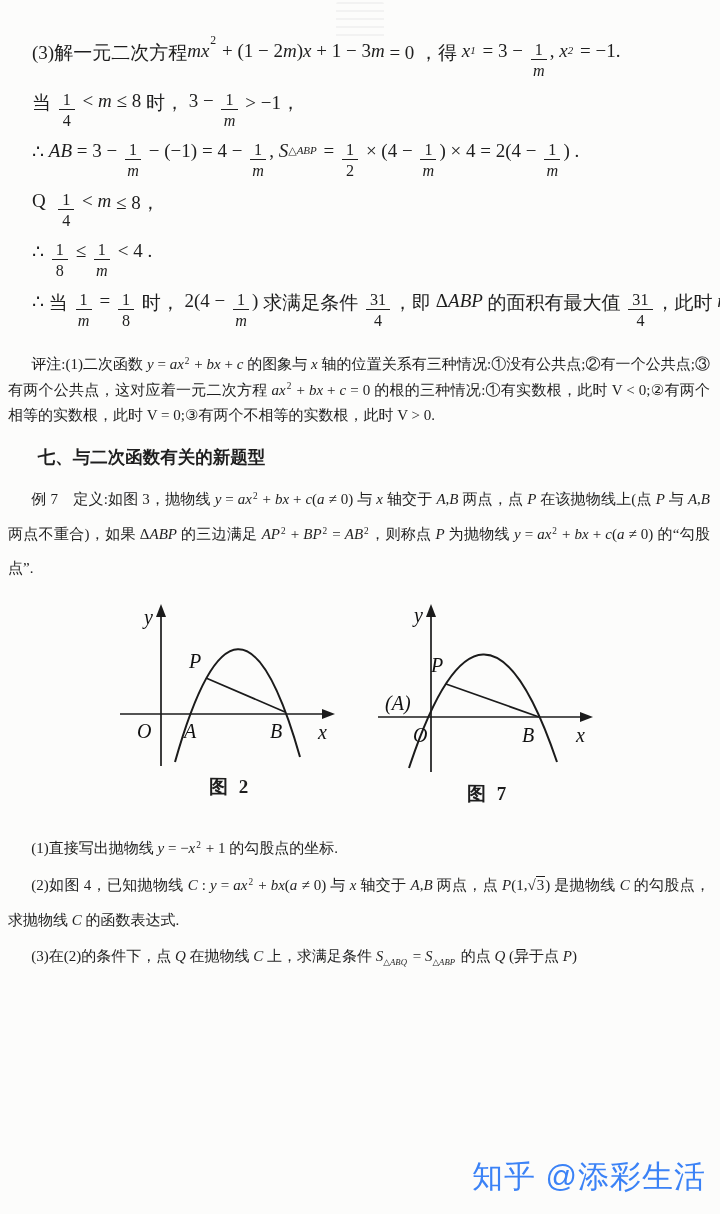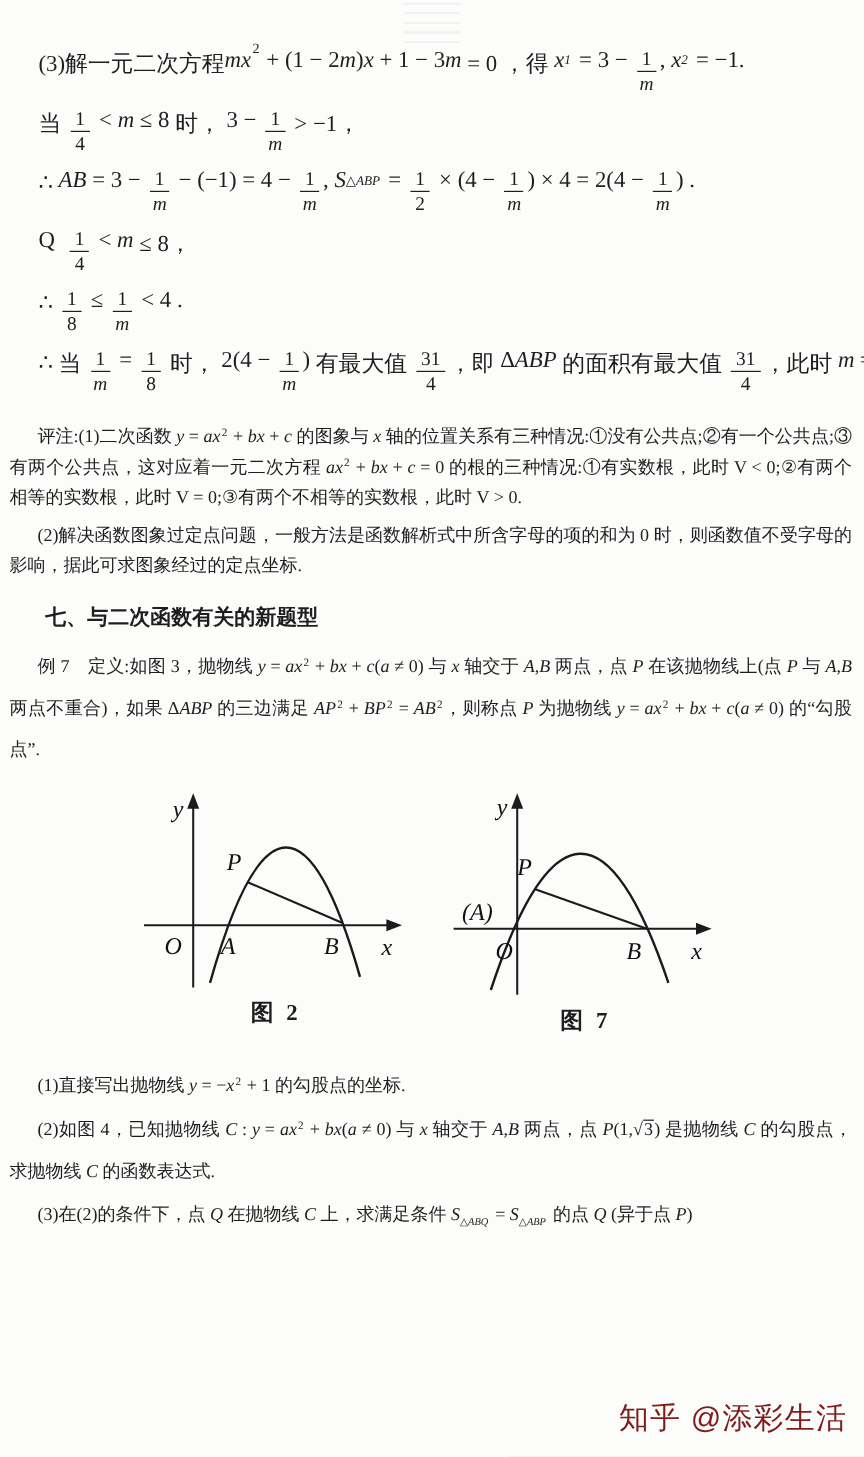--- a/index.html
+++ b/index.html
@@ -68,21 +68,21 @@
   }
   .figcap{
     font-weight:700;font-size:19px;margin-top:2px;letter-spacing:3px;
     font-family:"Liberation Serif","DejaVu Serif",serif;
   }
 
   
   .wm-bottom{
     position:absolute;right:14px;bottom:16px;
     font-family:"Liberation Sans","DejaVu Sans",sans-serif;
-    font-size:25px;color:#7f1d1d;letter-spacing:1px;z-index:5;
+    font-size:31px;color:#3b82f6;letter-spacing:1px;z-index:5;
   }
   .wm-top{
     position:absolute;top:2px;left:336px;width:48px;height:36px;
     opacity:.45;border-radius:2px;filter:blur(.6px);
     background:repeating-linear-gradient(180deg,
       rgba(185,185,185,.30) 0 2px,transparent 2px 8px);
   }
 </style>
 </head>
 <body>
@@ -159,33 +159,32 @@
         <div class="mline" data-name="max-area-line">
           <span class="t-r" data-name="math-text">∴ </span>
           <span class="t-c" data-name="text-run">当 </span>
           <span class="t-f" data-name="fraction"><span class="f-n">1</span><span class="f-d t-i">m</span></span>
           <span class="t-r" data-name="math-text"> = </span>
           <span class="t-f" data-name="fraction"><span class="f-n">1</span><span class="f-d">8</span></span>
           <span class="t-c" data-name="text-run"> 时， </span>
           <span class="t-r" data-name="math-text">2(4 − </span>
           <span class="t-f" data-name="fraction"><span class="f-n">1</span><span class="f-d t-i">m</span></span>
           <span class="t-r" data-name="math-text">) </span>
-          <span class="t-c" data-name="text-run">有最大值 </span>
+          <span class="t-c" data-name="text-run">求满足条件 </span>
           <span class="t-f" data-name="fraction"><span class="f-n">31</span><span class="f-d">4</span></span>
           <span class="t-c" data-name="text-run">，即 </span>
           <span class="t-r" data-name="math-text">Δ</span>
           <span class="t-i" data-name="math-variable">ABP</span>
           <span class="t-c" data-name="text-run"> 的面积有最大值 </span>
           <span class="t-f" data-name="fraction"><span class="f-n">31</span><span class="f-d">4</span></span>
           <span class="t-c" data-name="text-run">，此时 </span>
           <span class="t-i" data-name="math-variable">m</span>
           <span class="t-r" data-name="math-text"> = 8 .</span>
         </div>
         <div class="para" data-name="note-paragraph-1"><span class="t-c" data-name="text-run">评注:(1)二次函数 </span><span class="t-i" data-name="math-variable">y</span><span class="t-r" data-name="math-text"> = </span><span class="t-i" data-name="math-variable">ax</span><span class="t-sup" data-name="superscript">2</span><span class="t-r" data-name="math-text"> + </span><span class="t-i" data-name="math-variable">bx</span><span class="t-r" data-name="math-text"> + </span><span class="t-i" data-name="math-variable">c</span><span class="t-c" data-name="text-run"> 的图象与 </span><span class="t-i" data-name="math-variable">x</span><span class="t-c" data-name="text-run"> 轴的位置关系有三种情况:①没有公共点;②有一个公共点;③有两个公共点，这对应着一元二次方程 </span><span class="t-i" data-name="math-variable">ax</span><span class="t-sup" data-name="superscript">2</span><span class="t-r" data-name="math-text"> + </span><span class="t-i" data-name="math-variable">bx</span><span class="t-r" data-name="math-text"> + </span><span class="t-i" data-name="math-variable">c</span><span class="t-r" data-name="math-text"> = 0 </span><span class="t-c" data-name="text-run">的根的三种情况:①有实数根，此时 V &lt; 0;②有两个相等的实数根，此时 V = 0;③有两个不相等的实数根，此时 V &gt; 0.</span></div>
-        <div class="para" data-name="note-paragraph-2"><span class="t-c" data-name="text-run">(2)解决函数图象过定点问题，一般方法是函数解析式中所含字母的项的和为 0 时，则函数值不受字母的影响，据此可求图象经过的定点坐标.</span></div>
         <div class="para" data-name="section-heading"><span class="t-b" data-name="heading-text">七、与二次函数有关的新题型</span></div>
         <div class="para para-wide" data-name="example7-paragraph"><span class="t-c" data-name="text-run">例 7　定义:如图 3，抛物线 </span><span class="t-i" data-name="math-variable">y</span><span class="t-r" data-name="math-text"> = </span><span class="t-i" data-name="math-variable">ax</span><span class="t-sup" data-name="superscript">2</span><span class="t-r" data-name="math-text"> + </span><span class="t-i" data-name="math-variable">bx</span><span class="t-r" data-name="math-text"> + </span><span class="t-i" data-name="math-variable">c</span><span class="t-r" data-name="math-text">(</span><span class="t-i" data-name="math-variable">a</span><span class="t-r" data-name="math-text"> ≠ 0)</span><span class="t-c" data-name="text-run"> 与 </span><span class="t-i" data-name="math-variable">x</span><span class="t-c" data-name="text-run"> 轴交于 </span><span class="t-i" data-name="math-variable">A</span><span class="t-r" data-name="math-text">,</span><span class="t-i" data-name="math-variable">B</span><span class="t-c" data-name="text-run"> 两点，点 </span><span class="t-i" data-name="math-variable">P</span><span class="t-c" data-name="text-run"> 在该抛物线上(点 </span><span class="t-i" data-name="math-variable">P</span><span class="t-c" data-name="text-run"> 与 </span><span class="t-i" data-name="math-variable">A</span><span class="t-r" data-name="math-text">,</span><span class="t-i" data-name="math-variable">B</span><span class="t-c" data-name="text-run"> 两点不重合)，如果 Δ</span><span class="t-i" data-name="math-variable">ABP</span><span class="t-c" data-name="text-run"> 的三边满足 </span><span class="t-i" data-name="math-variable">AP</span><span class="t-sup" data-name="superscript">2</span><span class="t-r" data-name="math-text"> + </span><span class="t-i" data-name="math-variable">BP</span><span class="t-sup" data-name="superscript">2</span><span class="t-r" data-name="math-text"> = </span><span class="t-i" data-name="math-variable">AB</span><span class="t-sup" data-name="superscript">2</span><span class="t-c" data-name="text-run">，则称点 </span><span class="t-i" data-name="math-variable">P</span><span class="t-c" data-name="text-run"> 为抛物线 </span><span class="t-i" data-name="math-variable">y</span><span class="t-r" data-name="math-text"> = </span><span class="t-i" data-name="math-variable">ax</span><span class="t-sup" data-name="superscript">2</span><span class="t-r" data-name="math-text"> + </span><span class="t-i" data-name="math-variable">bx</span><span class="t-r" data-name="math-text"> + </span><span class="t-i" data-name="math-variable">c</span><span class="t-r" data-name="math-text">(</span><span class="t-i" data-name="math-variable">a</span><span class="t-r" data-name="math-text"> ≠ 0)</span><span class="t-c" data-name="text-run"> 的“勾股点”.</span></div>
       </div>
 
     <div class="figures-row" data-name="figures-row">
 
       <figure class="fig" data-name="figure-3">
         <svg width="230" height="170" viewBox="0 0 230 170" data-name="figure-3-plot">
           <path class="plot-line" d="M46,8 L46,164" data-name="y-axis"></path>
           <path class="arrow" d="M46,2 L41,15 L51,15 Z" data-name="y-axis-arrow-icon"></path>

